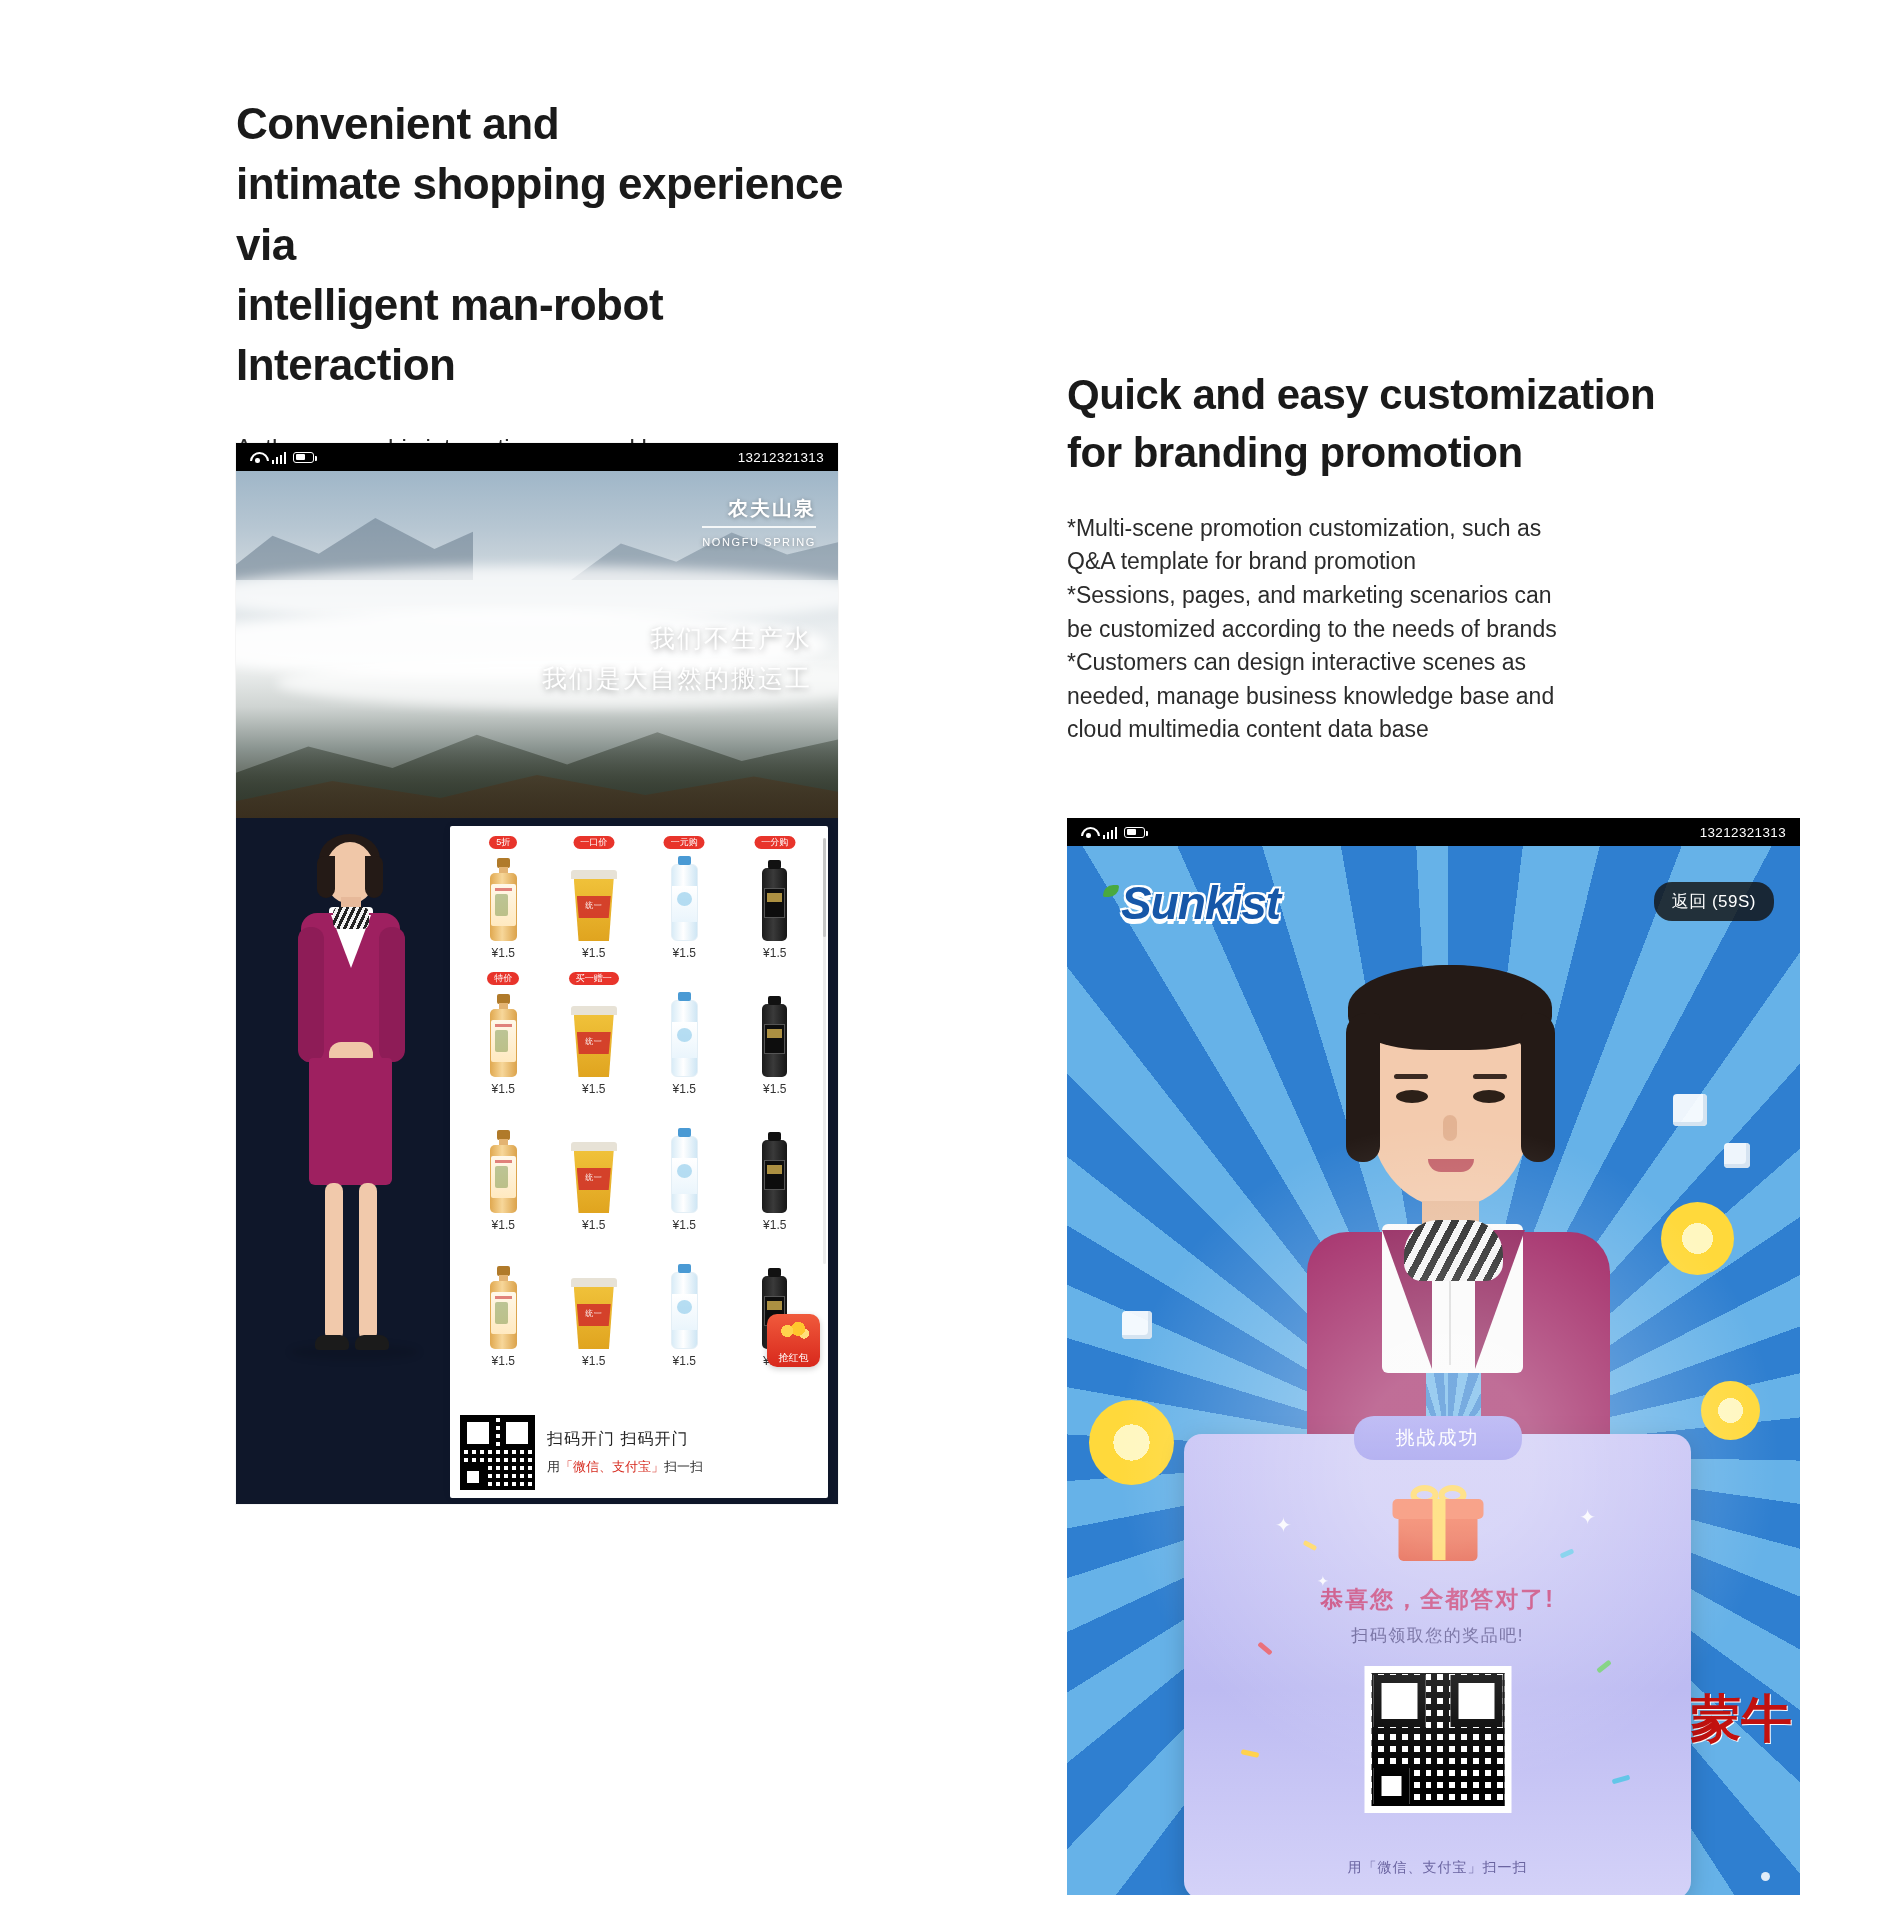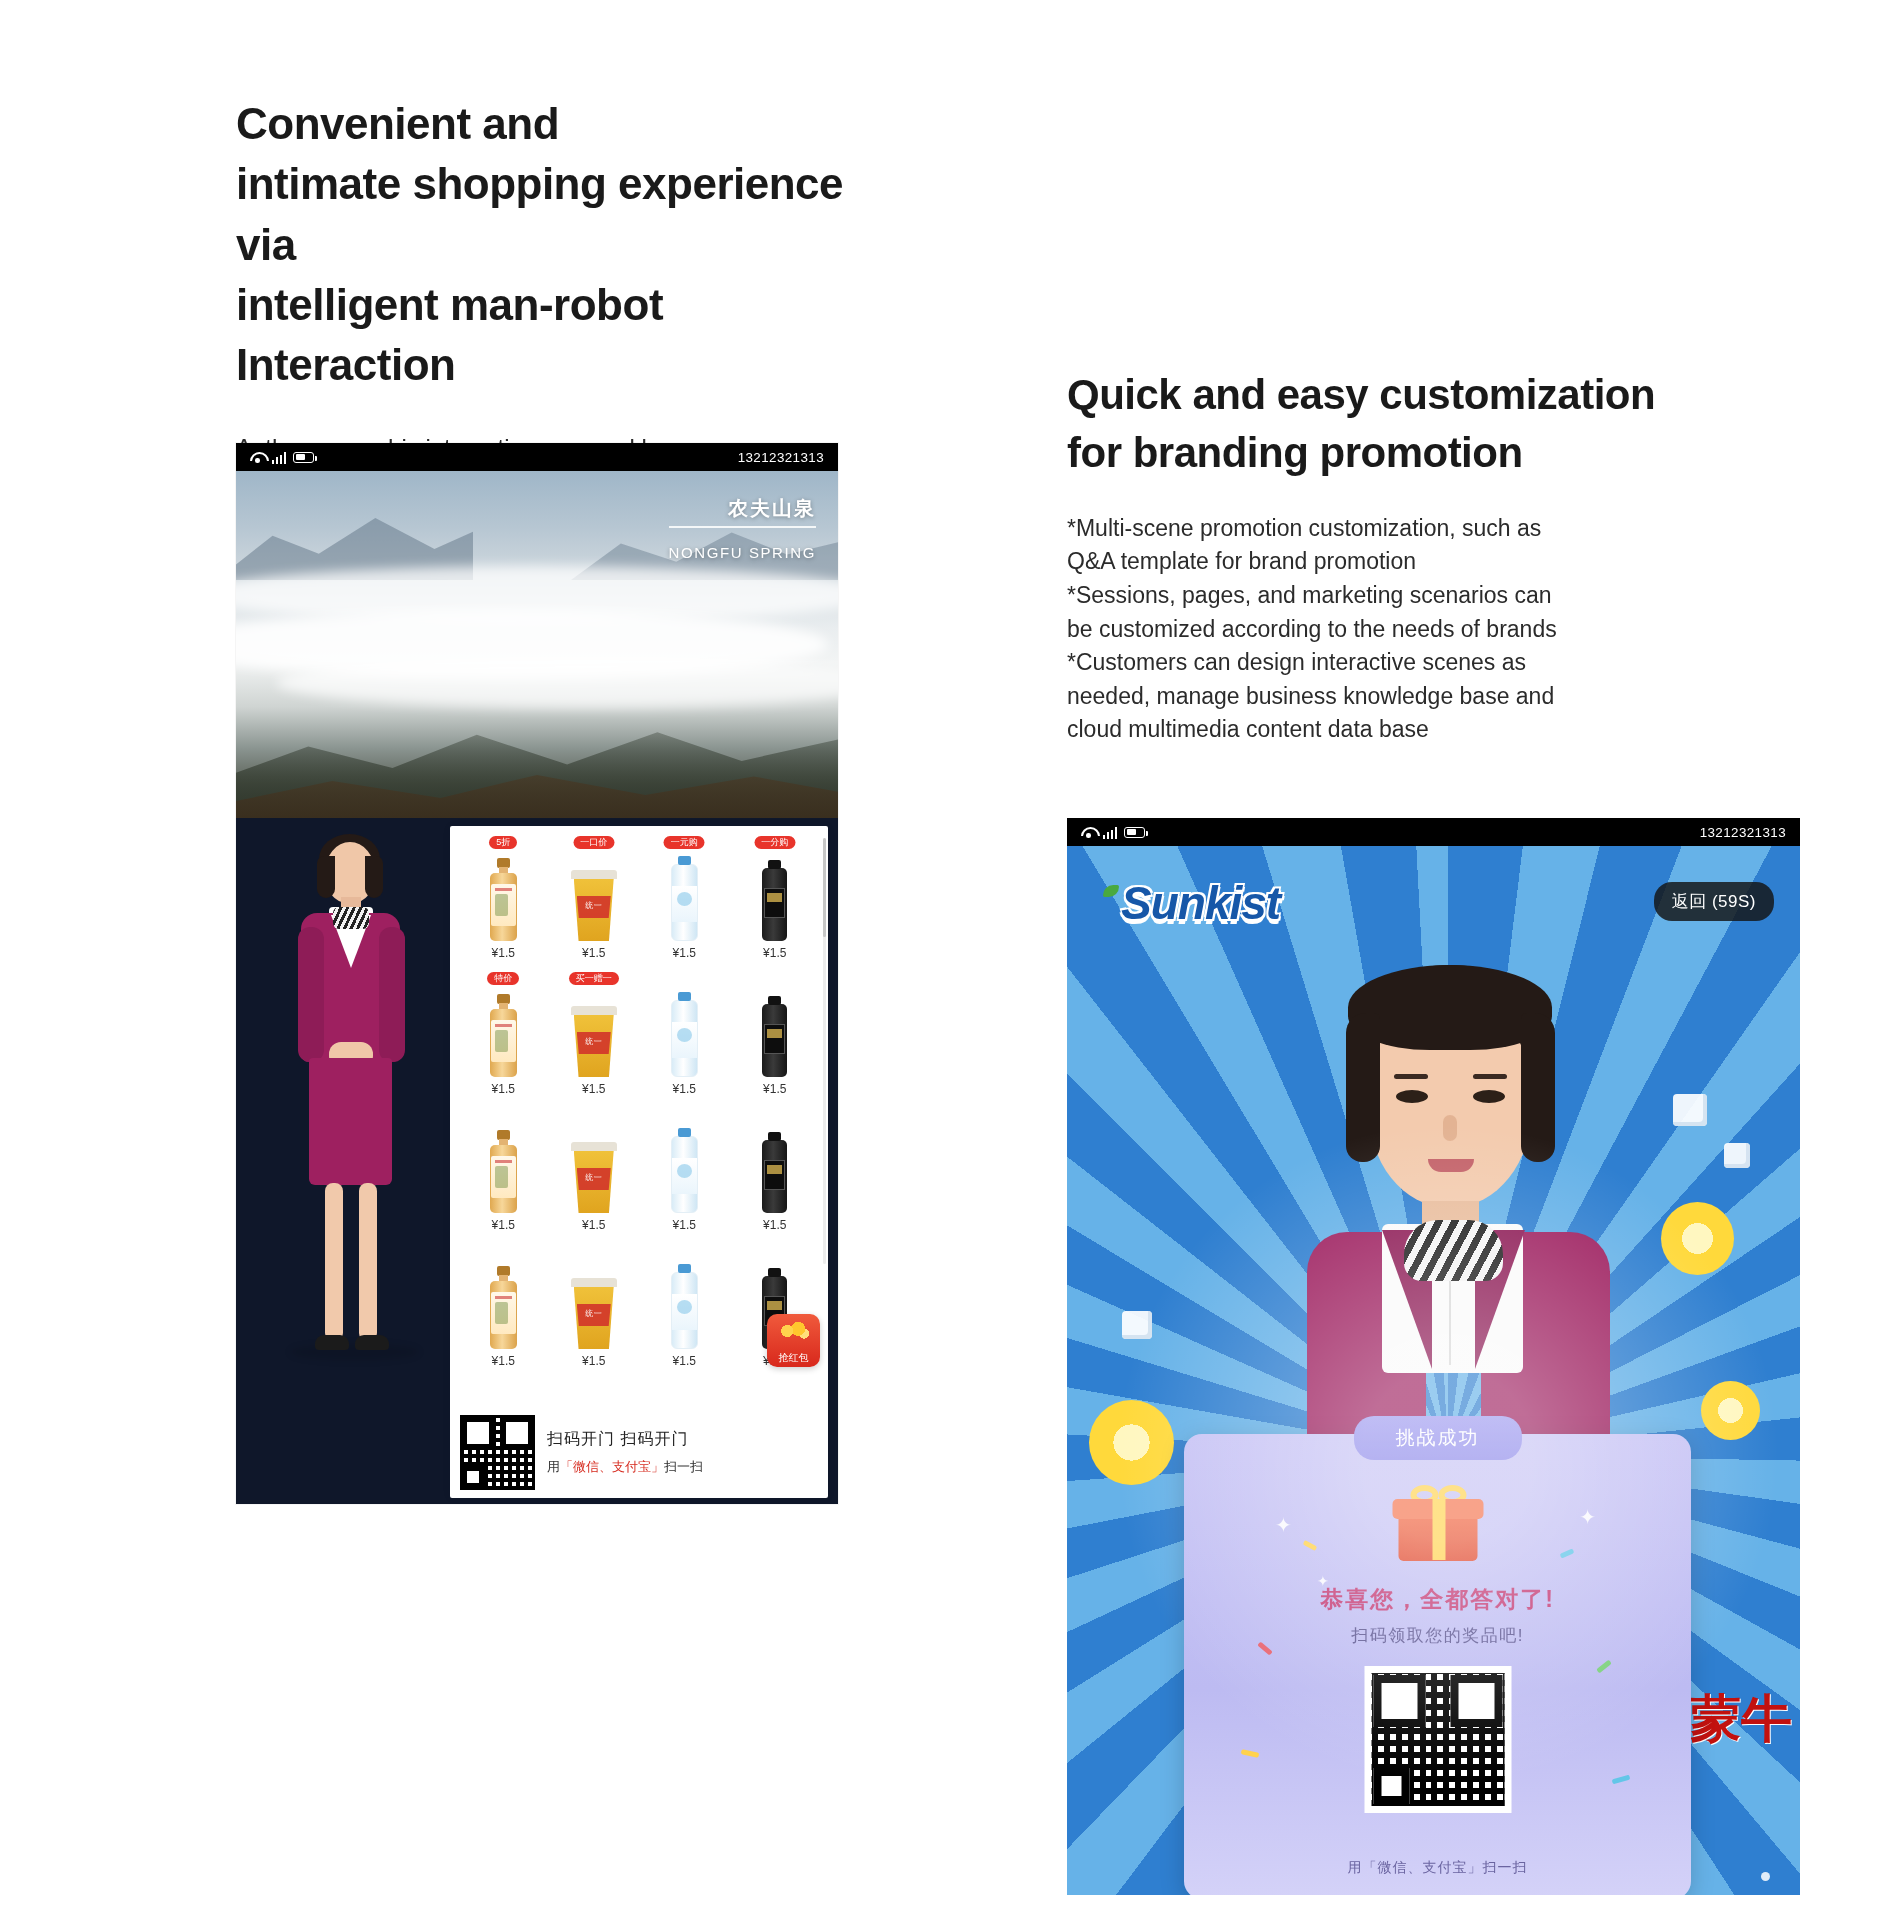--- a/index.html
+++ b/index.html
@@ -134,21 +134,21 @@
     position: absolute; bottom: 0; left: 0; right: 0; height: 77px;
     background: linear-gradient(180deg, rgba(92,76,50,0.55), rgba(58,46,30,0.95));
     clip-path: polygon(0 78%, 16% 52%, 34% 74%, 50% 44%, 68% 70%, 86% 46%, 100% 66%, 100% 100%, 0 100%);
   }
   .brand-logo {
     position: absolute; right: 22px; top: 24px;
     text-align: right; color: #fff;
     text-shadow: 0 1px 4px rgba(0,0,0,0.35);
   }
   .brand-logo .cn { font-size: 20px; letter-spacing: 2px; font-weight: 700; }
-  .brand-logo .en { font-size: 15px; letter-spacing: 1.6px; margin-top: 16px; }
+  .brand-logo .en { font-size: 11px; letter-spacing: 1.6px; margin-top: 8px; }
   .brand-logo .rule { height: 1.5px; background: #fff; margin-top: 4px; opacity: .85;}
   .hero-slogan {
     position: absolute; right: 26px; top: 147px;
     color: #fff; text-align: right;
     font-size: 25px; line-height: 1.6;
     letter-spacing: 2px;
     text-shadow: 0 2px 6px rgba(0,0,0,0.35);
   }
 
   .shop-area { position: relative; height: calc(100% - 347px - 28px); background: #0f172a; }
@@ -470,20 +470,24 @@
       <div class="cloudband c3"></div>
       <div class="ridge"></div>
       <div class="ridge2"></div>
 
       <div class="brand-logo">
         <div class="cn">农夫山泉</div>
         <div class="rule"></div>
         <div class="en">NONGFU SPRING</div>
       </div>
 
+      <div class="hero-slogan">
+        <div>我们不生产水</div>
+        <div>我们是大自然的搬运工</div>
+      </div>
     </div>
 
     <div class="shop-area">
 
       <div class="avatar-wrap">
         <div class="av-shadow"></div>
         <div class="av-hair"></div>
         <div class="av-head"></div>
         <div class="av-hair2"></div>
         <div class="av-hair3"></div>

